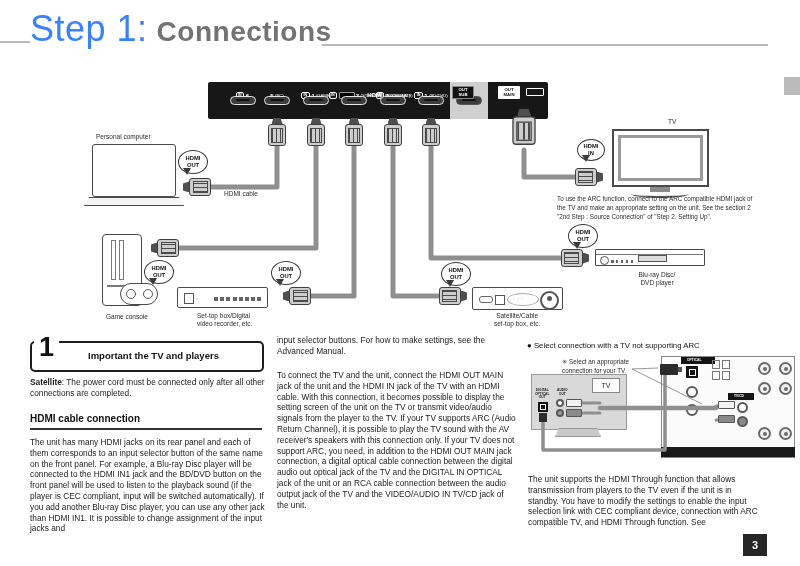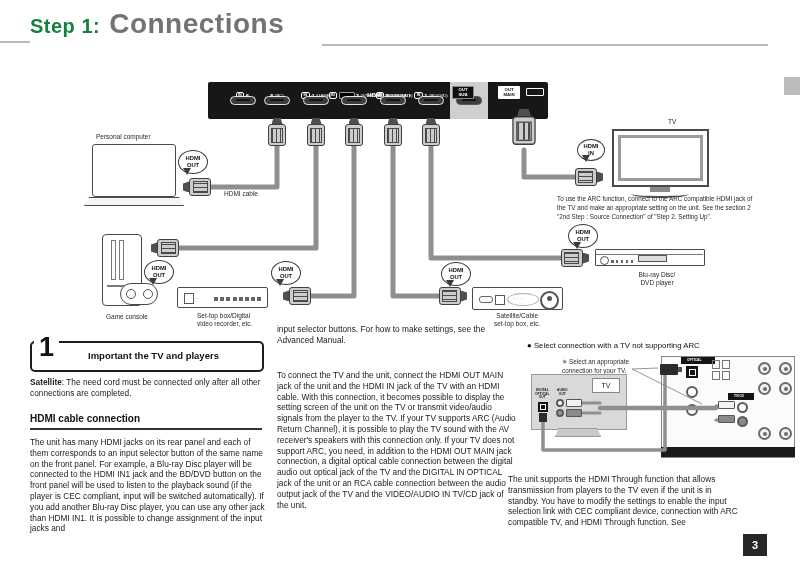--- a/index.html
+++ b/index.html
@@ -4,21 +4,21 @@
 <style>
   html,body{margin:0;padding:0;background:#e9e9e9}
   .page{position:relative;width:800px;height:566px;background:#ffffff;overflow:hidden;
         font-family:"Liberation Sans",sans-serif;color:#1e1e1e}
   .abs{position:absolute}
   .pre{white-space:pre-line}
   svg{position:absolute;left:0;top:0;pointer-events:none}
 
   
   .hdr{left:30px;top:8px;display:flex;gap:9px;align-items:baseline}
-  .hdr-step{font-size:20px;font-weight:bold;color:#15803d;letter-spacing:.5px}
+  .hdr-step{font-size:36px;font-weight:normal;color:#3b82f6;letter-spacing:.5px}
   .hdr-title{font-size:28px;font-weight:bold;color:#737373;letter-spacing:.5px}
   .rule{background:#b9b9b9}
 
   
   .rx{left:208px;top:82px;width:340px;height:37px;background:#171717;border-radius:2px;z-index:2}
   .rx-sub{left:450px;top:82px;width:38px;height:37px;background:#cfcfcf;z-index:2}
   .rx-top{z-index:3;color:#fff;text-align:center}
   .rx-top .h1{font-size:6px;font-weight:bold}
   .rx-top .h2{font-size:4px;margin-left:2px}
   .port{z-index:3;width:48px;text-align:center;line-height:1}
@@ -277,28 +277,28 @@
     <div class="abs" style="left:15px;top:10px;width:22px;height:2.5px;background:repeating-linear-gradient(90deg,#666 0 2.5px,transparent 2.5px 5px)"></div>
   </div>
   <div class="small-label pre" style="left:622px;top:271px;width:70px;text-align:center">Blu-ray Disc/
 DVD player</div>
 
   <div class="sec-box"></div>
   <div class="sec-num">1</div>
   <div class="sec-title">Important the TV and players</div>
 
   <div class="body-text" style="left:30px;top:377px;width:236px">
-    <b>Satellite</b><span>: The need cord must be connected only after all other connections are completed.</span>
+    <b>Satellite</b><span>: The power cord must be connected only after all other connections are completed.</span>
   </div>
 
   <div class="h3" style="left:30px;top:413px">HDMI cable connection</div>
   <div class="abs" style="left:30px;top:428px;width:232px;height:1.5px;background:#333"></div>
   <div class="body-text" style="left:30px;top:437px;width:238px">The unit has many HDMI jacks on its rear panel and each of them corresponds to an input selector button of the same name on the front panel. For example, a Blu-ray Disc player will be connected to the HDMI IN1 jack and the BD/DVD button on the front panel will be used to listen to the playback sound (if the player is CEC compliant, input will be switched automatically). If you add another Blu-ray Disc player, you can use any other jack than HDMI IN1. It is possible to change assignment of the input jacks and</div>
 
-  <div class="body-text" style="left:277px;top:324px;width:240px">input selector buttons. For how to make settings, see the Advanced Manual.</div>
+  <div class="body-text" style="left:277px;top:335px;width:240px">input selector buttons. For how to make settings, see the Advanced Manual.</div>
   <div class="body-text" style="left:277px;top:370px;width:240px">To connect the TV and the unit, connect the HDMI OUT MAIN jack of the unit and the HDMI IN jack of the TV with an HDMI cable. With this connection, it becomes possible to display the setting screen of the unit on the TV or transmit video/audio signals from the player to the TV. If your TV supports ARC (Audio Return Channel), it is possible to play the TV sound with the AV receiver's speakers with this connection only. If your TV does not support ARC, you need, in addition to the HDMI OUT MAIN jack connection, a digital optical cable connection between the digital audio out optical jack of the TV and the DIGITAL IN OPTICAL jack of the unit or an RCA cable connection between the audio output jack of the TV and the VIDEO/AUDIO IN TV/CD jack of the unit.</div>
 
   <div class="abs" style="left:527px;top:341px;font-size:7.8px;color:#111;z-index:2">
     <span>●</span>
     <span>Select connection with a TV not supporting ARC</span>
   </div>
   <div class="abs pre" style="left:562px;top:358px;width:86px;font-size:6.3px;line-height:8.5px;color:#2a2a2a;z-index:2">✳ Select an appropriate
 connection for your TV.</div>
 
   <div class="abs" style="left:531px;top:374px;width:94px;height:54px;background:#d9d9d9;border:1px solid #999;z-index:2"></div>
@@ -359,16 +359,16 @@
       <path d="M 632 369 L 658 368"></path>
       <path d="M 632 369 L 702 404"></path>
     </g>
   </svg>
   <div class="rcaplug" style="left:718px;top:401px;width:17px;background:#f2f2f2"></div>
   <div class="rcaplug" style="left:718px;top:415px;width:17px;background:#8a8a8a"></div>
   <div class="abs" style="left:660px;top:364px;width:18px;height:11px;background:#2b2b2b;border-radius:1px;z-index:6">
     <div style="position:absolute;right:-4px;top:3px;width:4px;height:5px;background:#555"></div>
   </div>
 
-  <div class="body-text" style="left:508px;top:474px;width:236px">The unit supports the HDMI Through function that allows transmission from players to the TV even if the unit is in standby. You have to modify the settings to enable the input selection link with CEC compliant device, connection with ARC compatible TV, and HDMI Through function. See</div>
+  <div class="body-text" style="left:528px;top:474px;width:236px">The unit supports the HDMI Through function that allows transmission from players to the TV even if the unit is in standby. You have to modify the settings to enable the input selection link with CEC compliant device, connection with ARC compatible TV, and HDMI Through function. See</div>
 
   <div class="pagenum">3</div>
 </div>
 
 </body></html>

